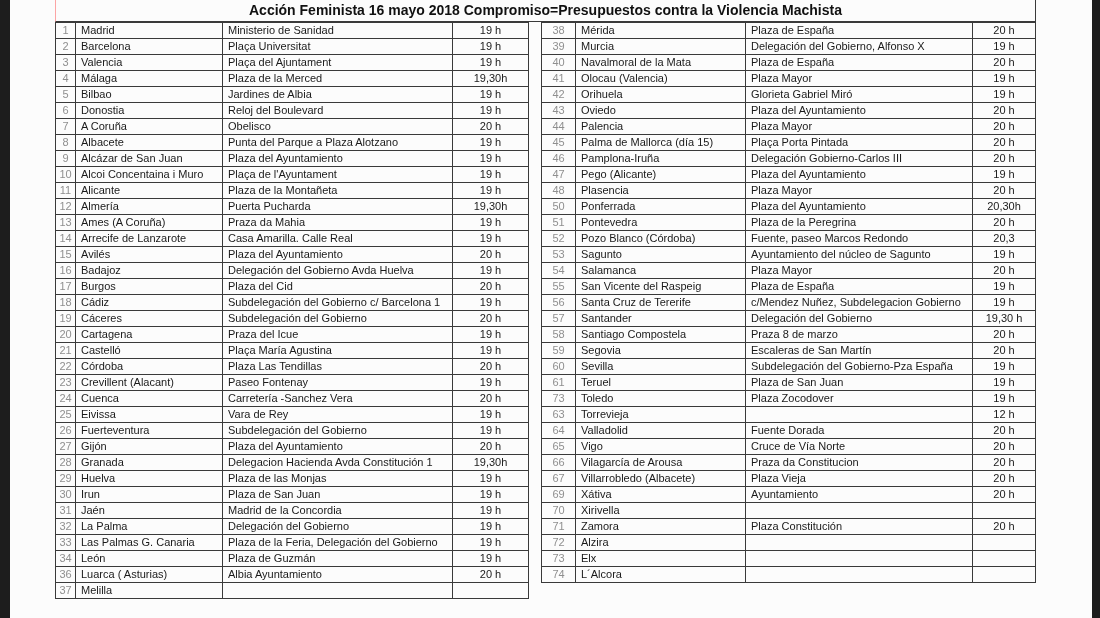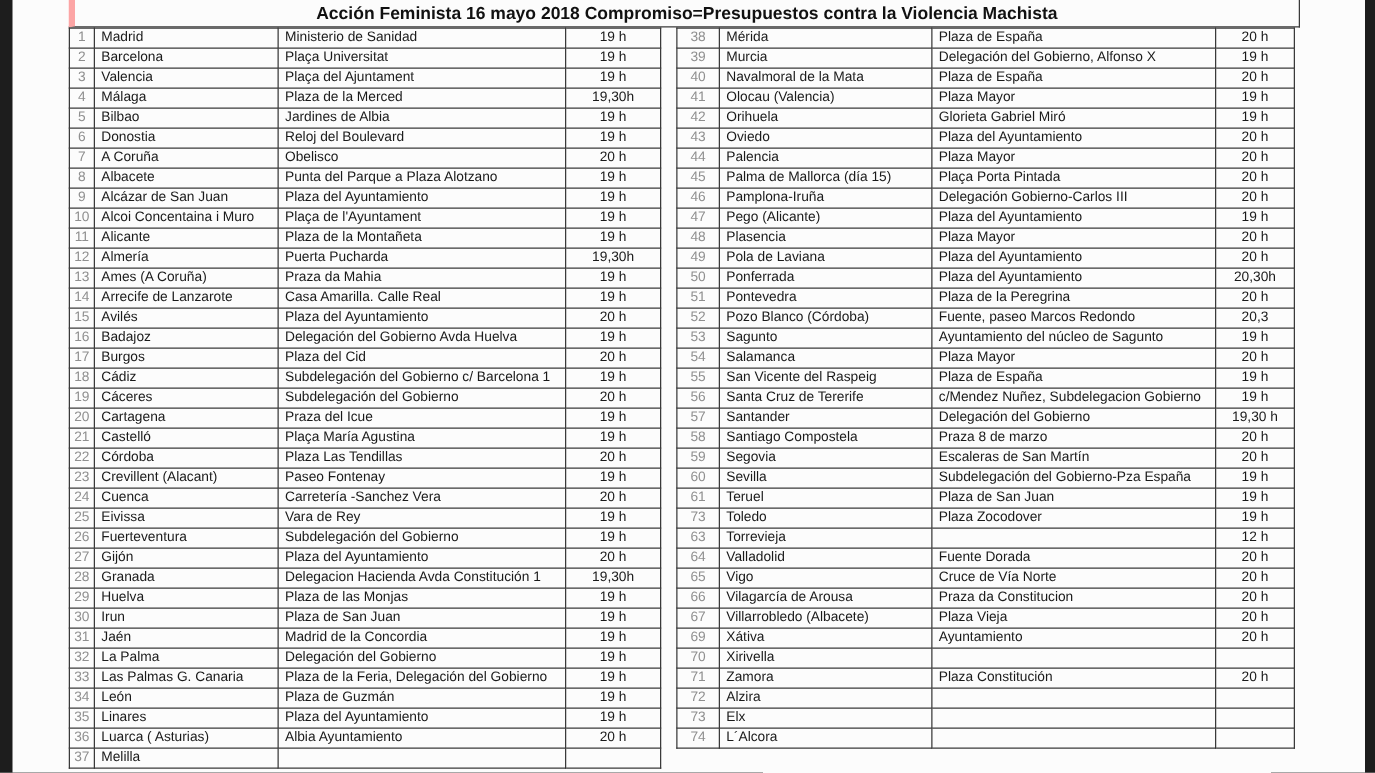--- a/index.html
+++ b/index.html
@@ -25,21 +25,21 @@
     top: 0;
     width: 981px;
     height: 614px;
   }
   .title-cell {
     position: absolute;
     left: 0;
     top: 0;
     width: 979px;
     height: 21px;
-    border-left: 5px solid #fca5a5;
+    border-left: 1px solid #fca5a5;
     border-right: 1px solid #3a3a3a;
     border-bottom: 1px solid #3a3a3a;
     text-align: center;
     font-size: 14px;
     font-weight: bold;
     line-height: 21px;
     color: #111;
     white-space: nowrap;
   }
   table.tbl {
@@ -284,26 +284,20 @@
             <td class="place">Plaza de la Feria, Delegación del Gobierno</td>
             <td class="time">19 h</td>
           </tr>
           <tr>
             <td class="num">34</td>
             <td class="city">León</td>
             <td class="place">Plaza de Guzmán</td>
             <td class="time">19 h</td>
           </tr>
           <tr>
-            <td class="num">35</td>
-            <td class="city">Linares</td>
-            <td class="place">Plaza del Ayuntamiento</td>
-            <td class="time">19 h</td>
-          </tr>
-          <tr>
             <td class="num">36</td>
             <td class="city">Luarca ( Asturias)</td>
             <td class="place">Albia Ayuntamiento</td>
             <td class="time">20 h</td>
           </tr>
           <tr>
             <td class="num">37</td>
             <td class="city">Melilla</td>
             <td class="place"></td>
             <td class="time"></td>
@@ -379,26 +373,20 @@
             <td class="place">Plaza del Ayuntamiento</td>
             <td class="time">19 h</td>
           </tr>
           <tr>
             <td class="num">48</td>
             <td class="city">Plasencia</td>
             <td class="place">Plaza Mayor</td>
             <td class="time">20 h</td>
           </tr>
           <tr>
-            <td class="num">49</td>
-            <td class="city">Pola de Laviana</td>
-            <td class="place">Plaza del Ayuntamiento</td>
-            <td class="time">20 h</td>
-          </tr>
-          <tr>
             <td class="num">50</td>
             <td class="city">Ponferrada</td>
             <td class="place">Plaza del Ayuntamiento</td>
             <td class="time">20,30h</td>
           </tr>
           <tr>
             <td class="num">51</td>
             <td class="city">Pontevedra</td>
             <td class="place">Plaza de la Peregrina</td>
             <td class="time">20 h</td>

